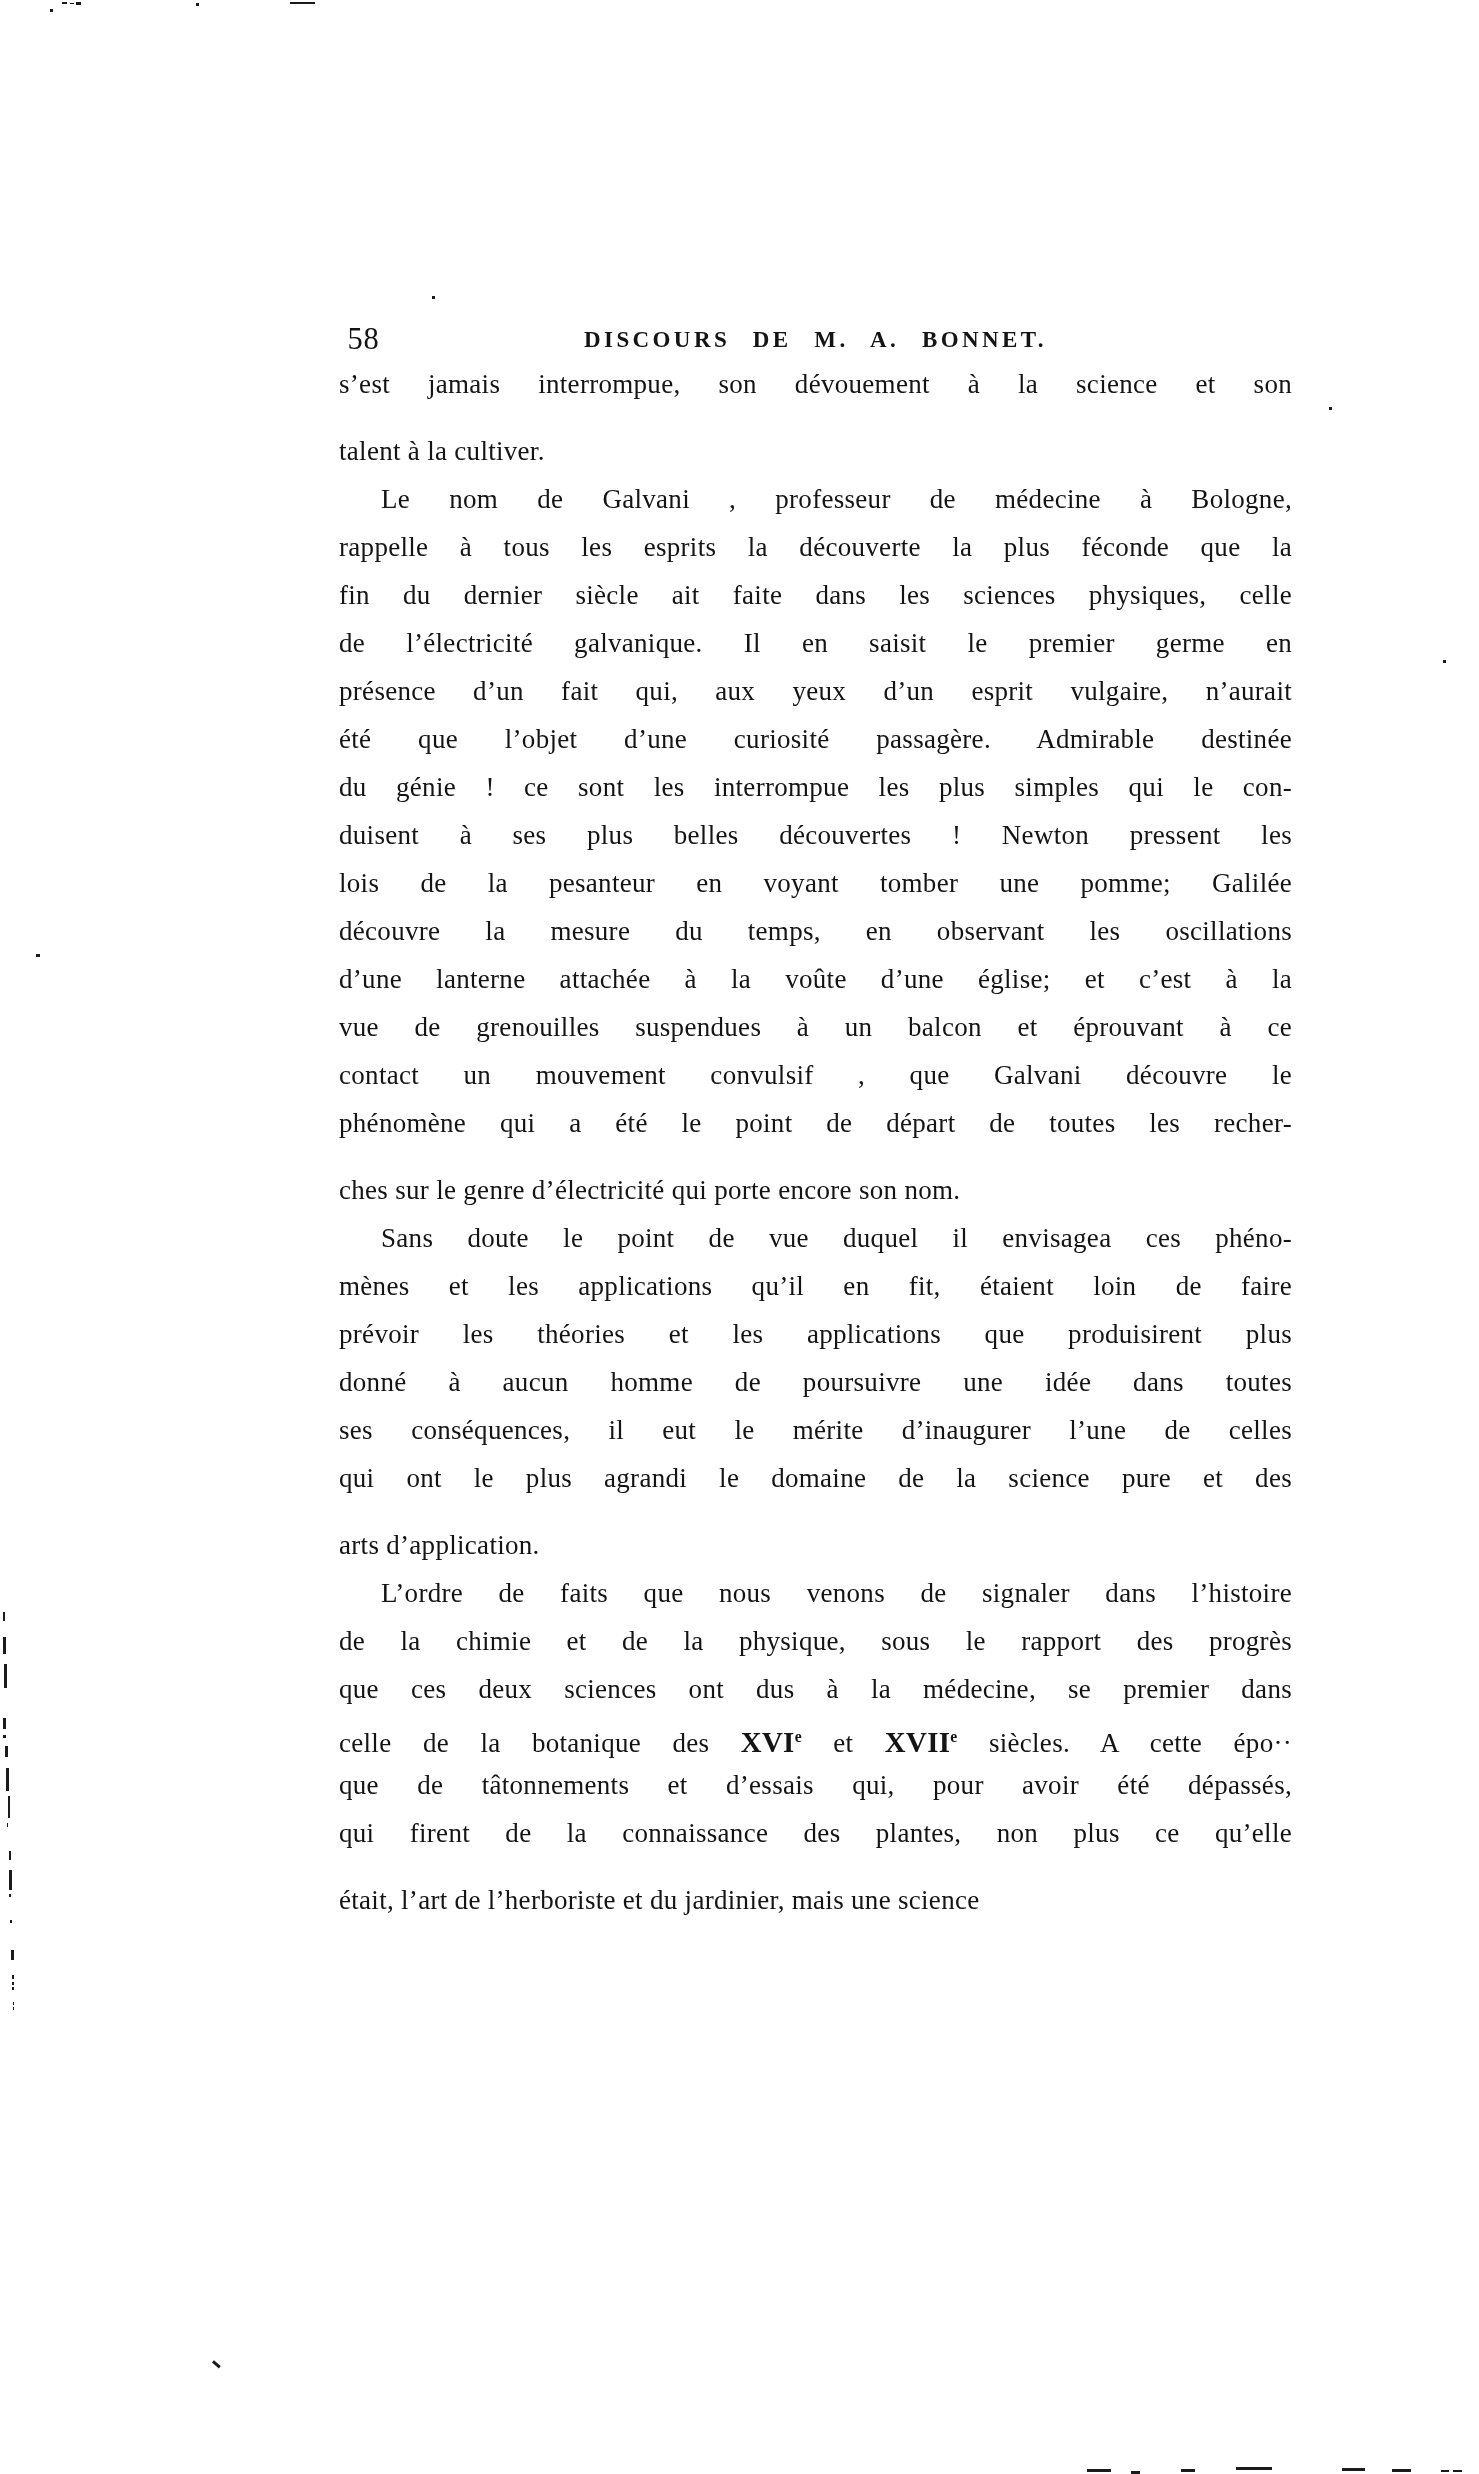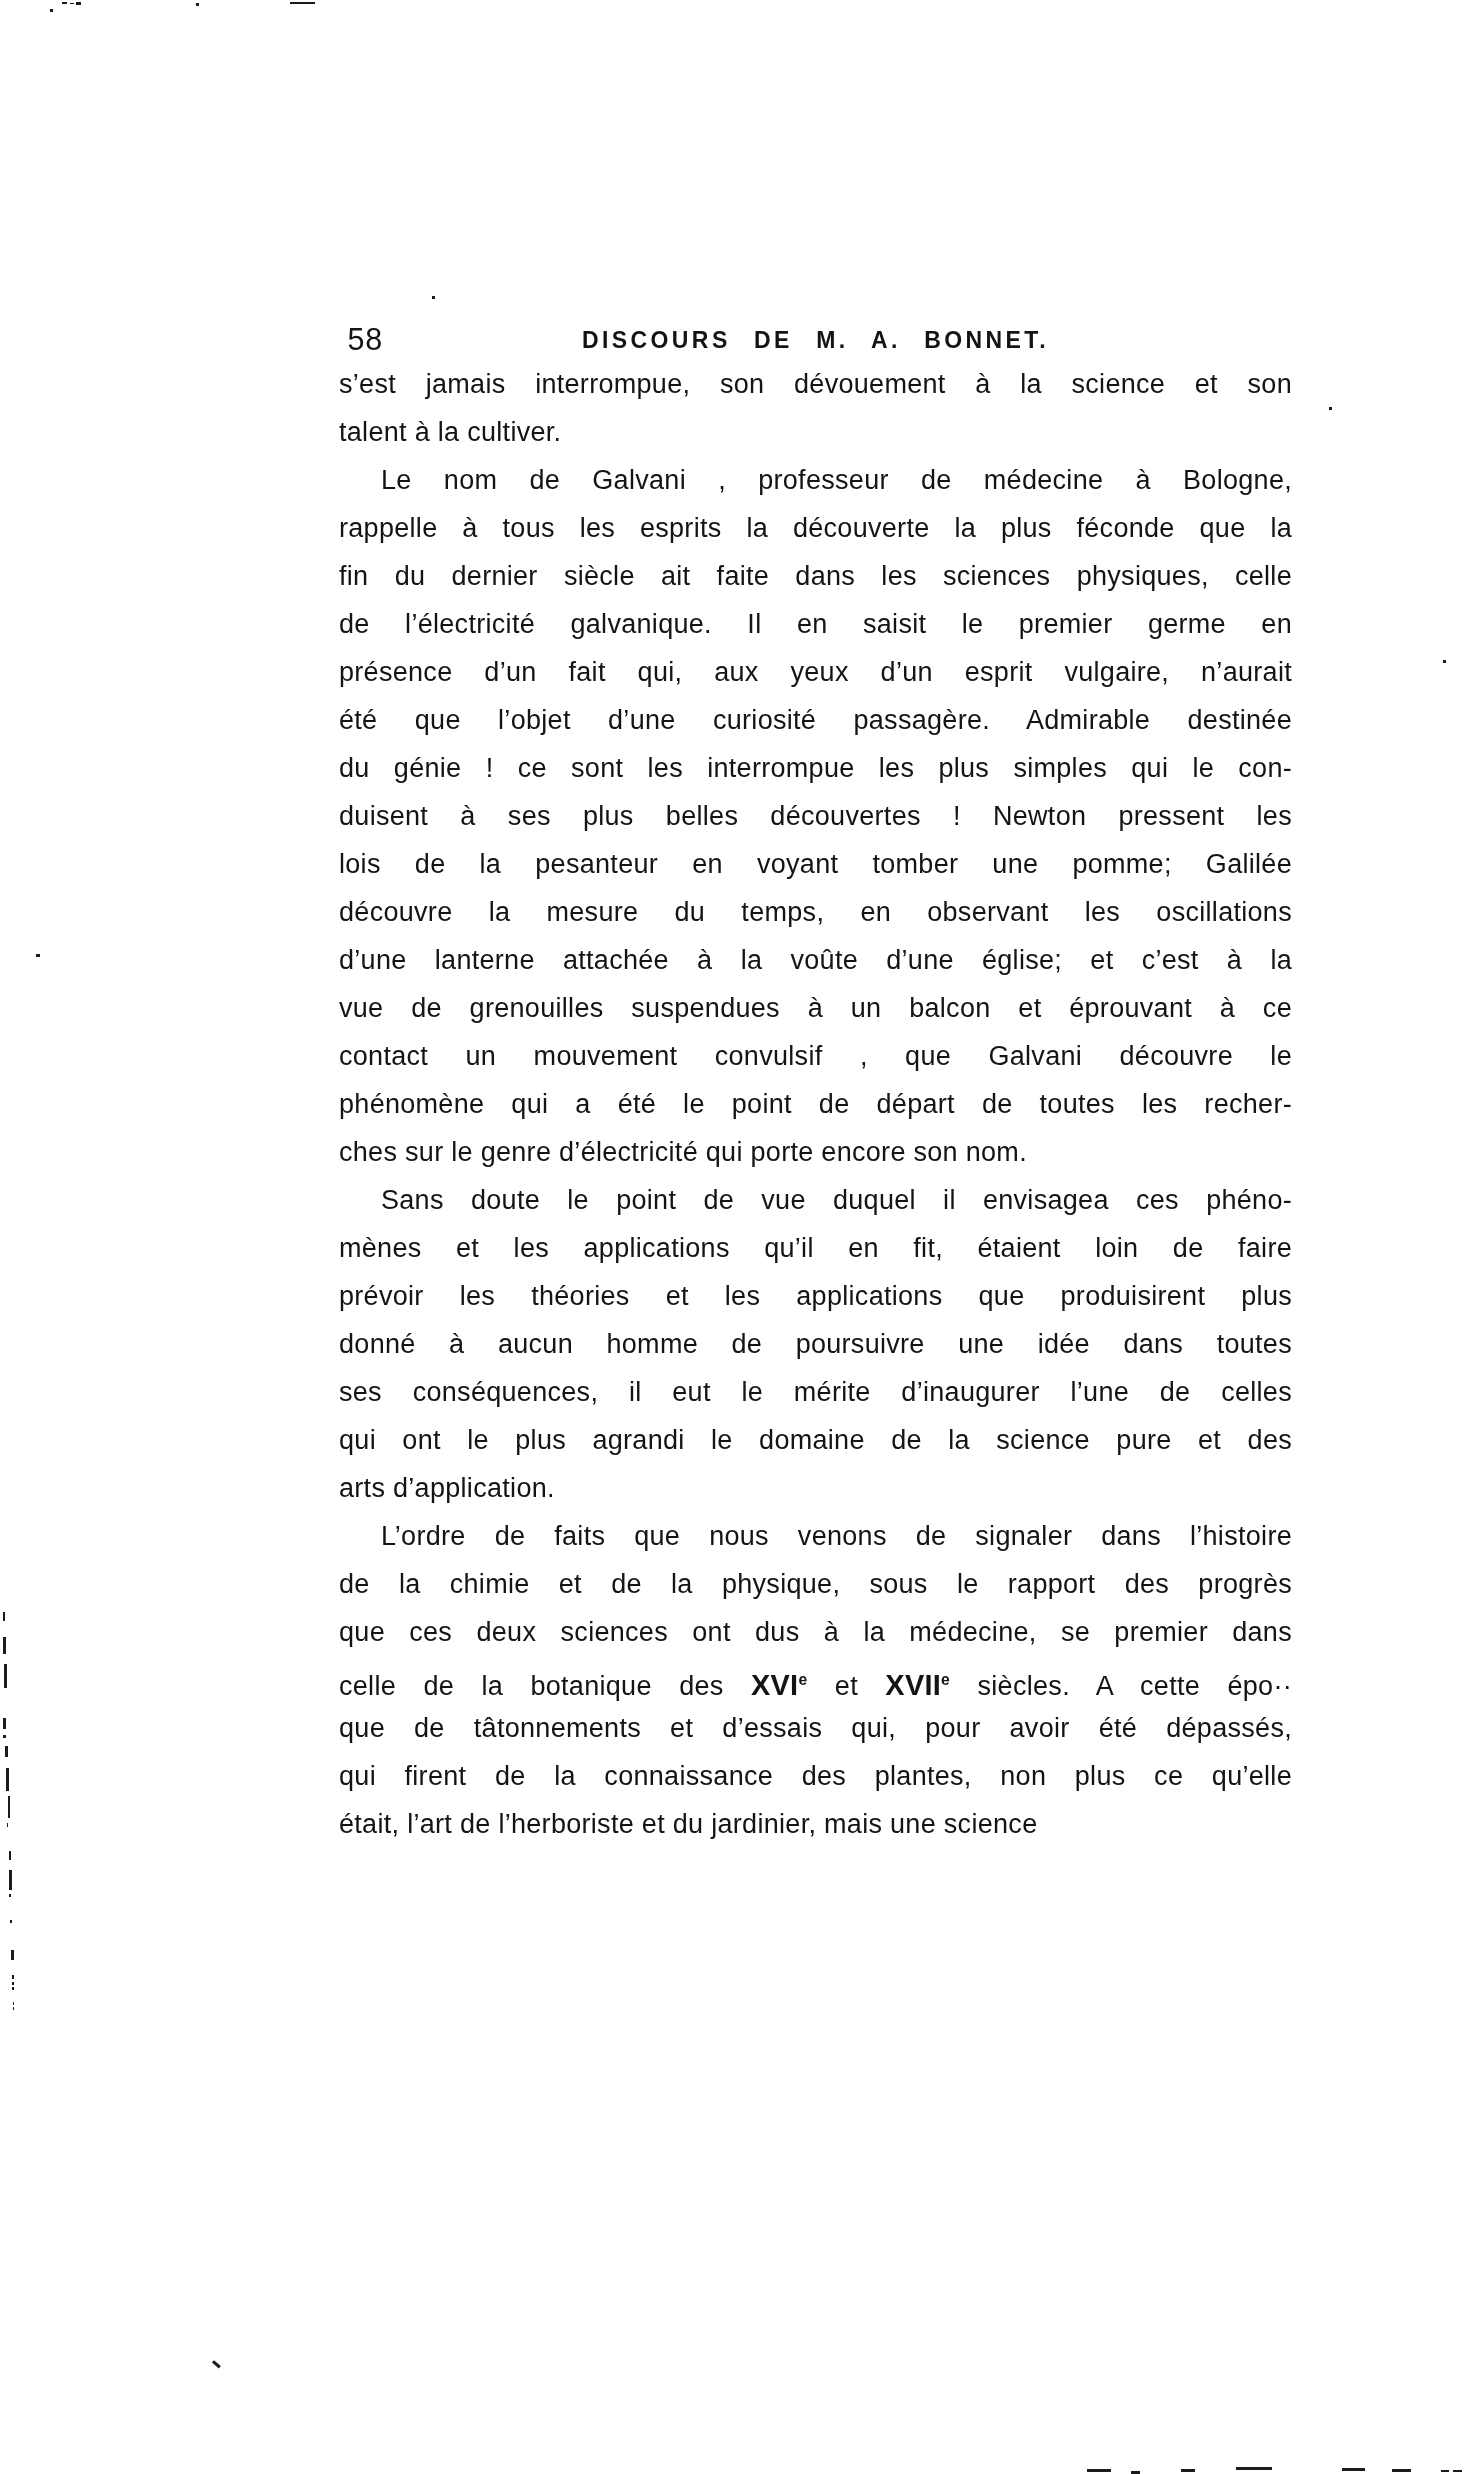--- a/index.html
+++ b/index.html
@@ -1,37 +1,37 @@
 <!DOCTYPE html>
 <html style="font-size:13.6px"><head>
 <meta charset="utf-8">
 <style>
   html,body{margin:0;padding:0;background:#ffffff;}
   .sheet{
     position:relative;
     width:1480px;height:2475px;
     background:#ffffff;
     overflow:hidden;
-    font-family:Liberation Sans, sans-serif;
+    font-family:Liberation Serif, serif;
     color:#141414;
   }
   
   .hdr{position:absolute;top:324px;left:339px;width:953px;height:34px;}
   .pagenum{position:absolute;left:8.5px;top:0;font-size:30.5px;line-height:30.5px;letter-spacing:0.8px;}
   .runtitle{
     text-align:center;font-size:23px;line-height:32px;
     font-weight:bold;letter-spacing:3.4px;word-spacing:13.6px;
   }
   
   .bodyblock{position:absolute;top:360px;left:339px;width:953px;}
   .line{
     height:48px;line-height:48px;font-size:27px;letter-spacing:0.3px;
     text-align:justify;text-align-last:justify;overflow:hidden;white-space:normal;
   }
-  .line.noj{text-align:center;text-align-last:left;}
+  .line.noj{text-align:center;text-align-last:left;margin-top:19px;}
   .line.ind{padding-left:42px;}
   .rn{font-weight:bold;font-size:1.07em;}
   .sup{vertical-align:super;font-size:0.58em;font-weight:bold;}
   
   .art{position:absolute;background:#1b1b1b;}
 </style>
 </head>
 <body>
 
 <div class="sheet">

